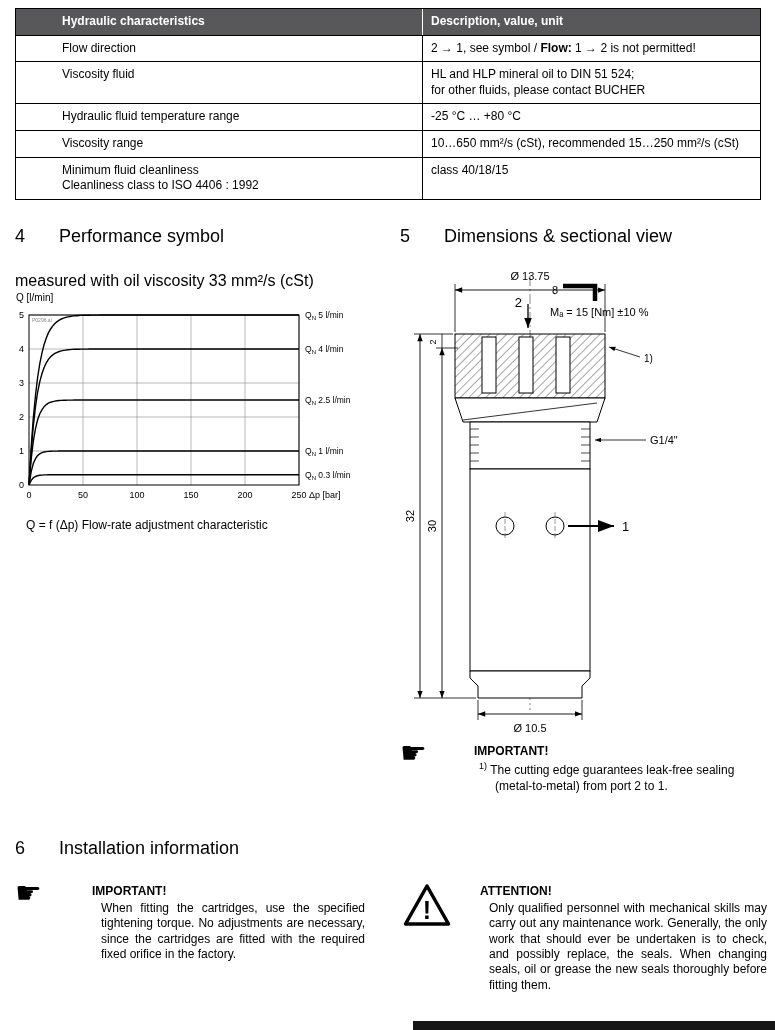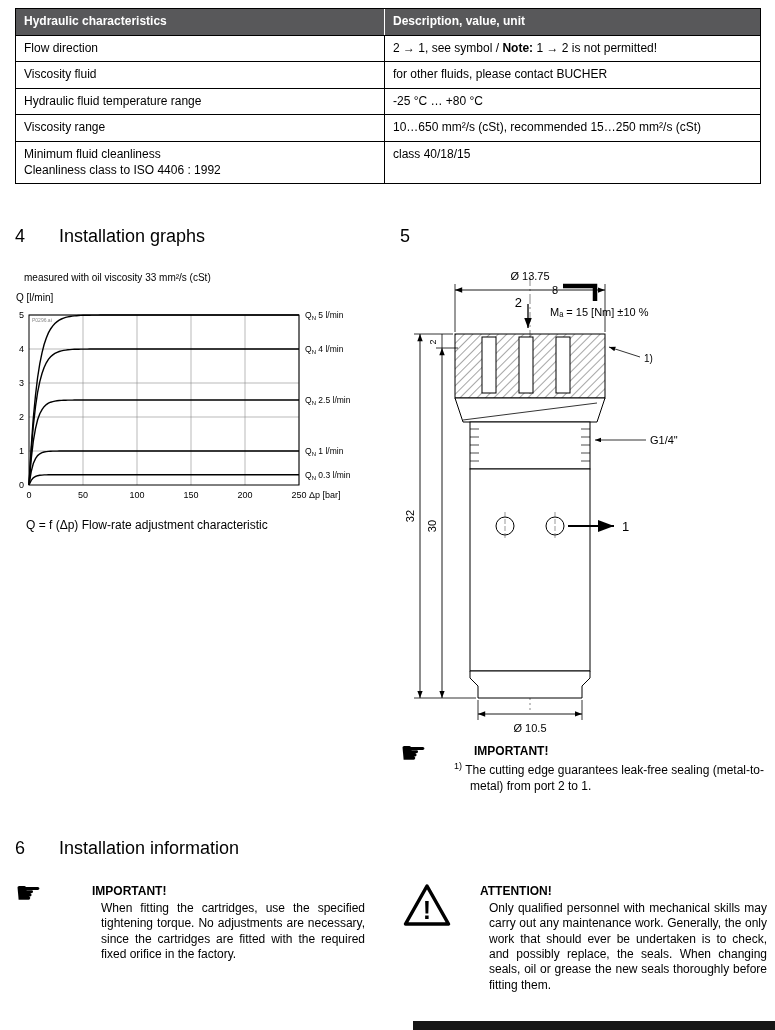--- a/index.html
+++ b/index.html
@@ -1,57 +1,57 @@
 <!DOCTYPE html>
 <html><head>
 <meta charset="utf-8">
 <style>
   html,body{margin:0;padding:0;background:#fff;}
   .page{position:relative;width:775px;height:1030px;background:#fff;
         font-family:"Liberation Sans",sans-serif;color:#000;overflow:hidden;}
 
   
   .spec-table{position:absolute;left:15px;top:8px;width:744px;border:1px solid #000;font-size:12px;}
-  .t-row{display:flex;border-top:1px solid #000;}
+  .t-row{display:flex;border-top:1px solid #000;padding-left:38px;}
   .t-row:first-child{border-top:none;}
   .t-cell{padding:5px 8px;line-height:1.3;}
   .t-cell.c1{width:352px;border-right:1px solid #000;}
   .t-cell.c2{flex:1;}
   .t-head{background:#58585a;color:#fff;font-weight:bold;}
   .t-head .t-cell.c1{border-right:1px solid #fff;}
   b{font-weight:bold;}
 
   
   .h2{position:absolute;font-size:18px;display:flex;}
   .h2 .num{width:44px;}
   #h4{left:15px;top:226px;}
   #h5{left:400px;top:226px;}
   #h6{left:15px;top:838px;}
 
-  .small-note{position:absolute;left:24px;top:272px;font-size:10px;text-align:right;}
+  .small-note{position:absolute;left:15px;top:272px;font-size:16px;text-align:right;}
 
   
   #chart-wrap{position:absolute;left:15px;top:292px;width:372px;height:226px;}
   #chart-ylabel{position:absolute;left:1px;top:0;font-size:10px;}
   #perf-chart{position:absolute;left:0;top:13px;font-family:"Liberation Sans",sans-serif;}
   #chart-caption{position:absolute;left:26px;top:518px;font-size:12px;}
 
   
   #dims{position:absolute;left:398px;top:264px;font-family:"Liberation Sans",sans-serif;}
   #dims text{fill:#000;}
 
   
   .note{position:absolute;font-size:12px;}
   .manicule{position:absolute;left:0;top:-6px;font-size:30px;line-height:30px;
             font-family:"DejaVu Sans",sans-serif;}
   .tri-icon{position:absolute;left:0;top:-2px;}
   .note-body{margin-left:57px;}
   .note-title{font-weight:bold;display:block;margin-bottom:3px;margin-left:20px;}
   .note-text{text-align:justify;line-height:1.28;margin-left:29px;}
-  .footnote{padding-left:16px;text-indent:-16px;line-height:1.3;}
+  .footnote{padding-left:16px;text-indent:-16px;line-height:1.3;margin-left:25px;}
   sup{font-size:9px;}
 
   #drawing-note{left:400px;top:744px;width:372px;}
   #drawing-note .note-body{margin-left:54px;width:318px;}
   #note-left{left:15px;top:884px;width:355px;}
   #note-left .note-body{width:293px;margin-left:57px;}
   #note-right{left:403px;top:884px;width:368px;}
   #note-right .note-body{width:307px;margin-left:57px;}
 
   #footer-bar{position:absolute;left:413px;top:1021px;width:362px;height:9px;background:#161616;}
@@ -61,25 +61,26 @@
 
 <div class="page">
 
   <div class="spec-table">
     <div class="t-row t-head">
       <div class="t-cell c1">Hydraulic characteristics</div>
       <div class="t-cell c2">Description, value, unit</div>
     </div>
     <div class="t-row">
       <div class="t-cell c1">Flow direction</div>
-      <div class="t-cell c2"><span>2 → 1, see symbol / </span><b>Note:</b><span> 1 → 2 is not permitted!</span></div>
+      <div class="t-cell c2"><span>2 → 1, see symbol / </span><b>Flow:</b><span> 1 → 2 is not permitted!</span></div>
     </div>
     <div class="t-row">
       <div class="t-cell c1">Viscosity fluid</div>
       <div class="t-cell c2">
+        <div>HL and HLP mineral oil to DIN 51 524;</div>
         <div>for other fluids, please contact BUCHER</div>
       </div>
     </div>
     <div class="t-row">
       <div class="t-cell c1">Hydraulic fluid temperature range</div>
       <div class="t-cell c2">-25 °C … +80 °C</div>
     </div>
     <div class="t-row">
       <div class="t-cell c1">Viscosity range</div>
       <div class="t-cell c2">10…650 mm²/s (cSt), recommended 15…250 mm²/s (cSt)</div>
@@ -88,24 +89,25 @@
       <div class="t-cell c1">
         <div>Minimum fluid cleanliness</div>
         <div>Cleanliness class to ISO 4406 : 1992</div>
       </div>
       <div class="t-cell c2">class 40/18/15</div>
     </div>
   </div>
 
   <div class="h2" id="h4">
     <span class="num">4</span>
-    <span>Installation graphs</span>
+    <span>Performance symbol</span>
   </div>
   <div class="h2" id="h5">
     <span class="num">5</span>
+    <span>Dimensions &amp; sectional view</span>
   </div>
 
   <div class="small-note">measured with oil viscosity 33 mm²/s (cSt)</div>
 
   <div id="chart-wrap">
     <span id="chart-ylabel">Q [l/min]</span>
     <svg id="perf-chart" width="370" height="205" viewBox="0 0 370 205">
         <line x1="68" y1="10" x2="68" y2="180" stroke="#8a8a8a" stroke-width="0.6"></line>
         <line x1="122" y1="10" x2="122" y2="180" stroke="#8a8a8a" stroke-width="0.6"></line>
         <line x1="176" y1="10" x2="176" y2="180" stroke="#8a8a8a" stroke-width="0.6"></line>

